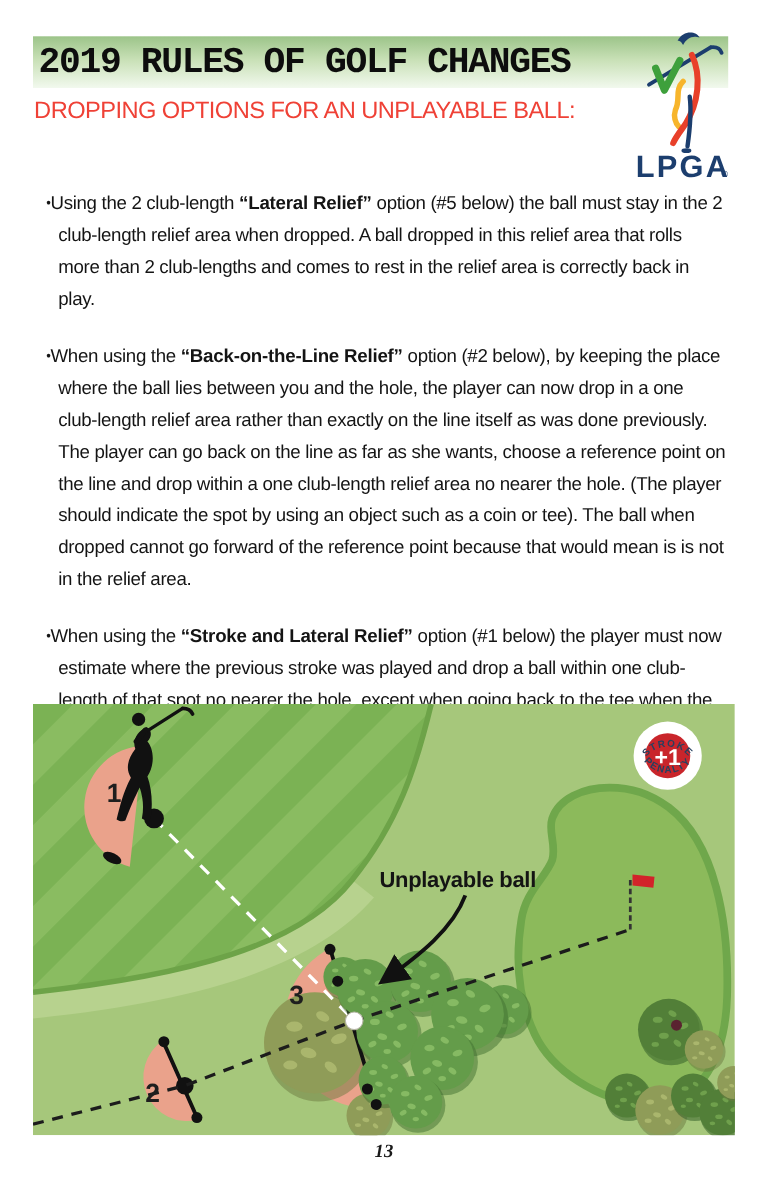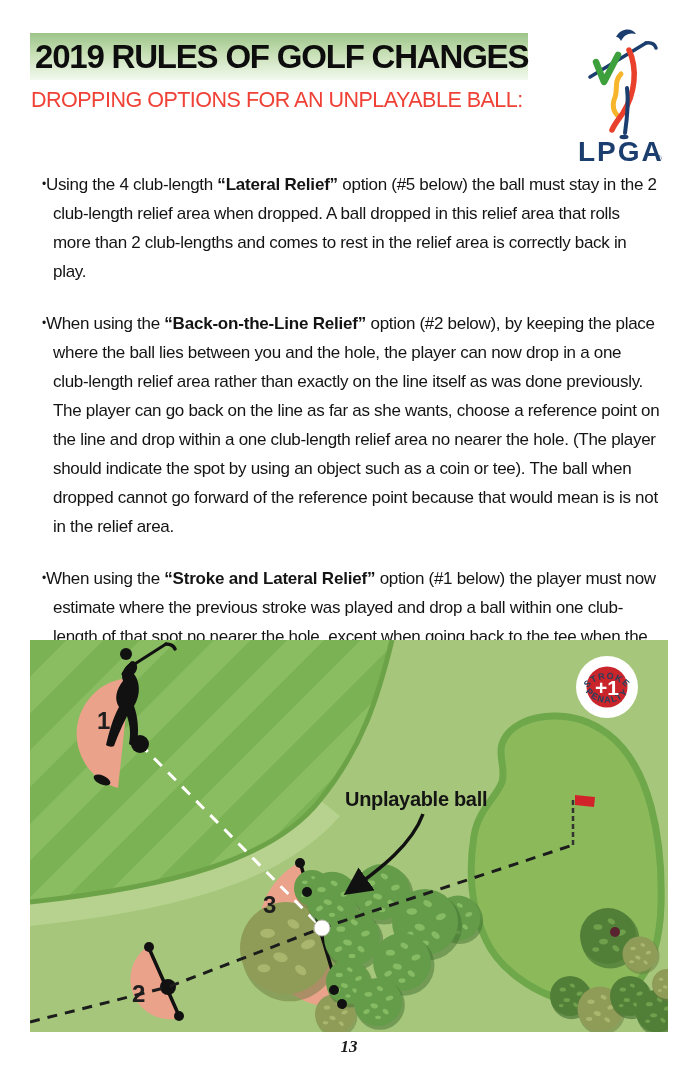--- a/index.html
+++ b/index.html
@@ -1,22 +1,23 @@
 <!DOCTYPE html>
 <html><head>
 <meta charset="utf-8">
 <style>
   html,body{margin:0;padding:0;}
   body{
     width:698px;height:1080px;position:relative;background:#ffffff;
     font-family:"Liberation Sans",sans-serif;overflow:hidden;
   }
   .banner{
-    position:absolute;left:30px;top:33px;width:498px;height:47px;
+    position:absolute;left:30px;top:33px;width:632px;height:47px;
     background:linear-gradient(to bottom,#9cc489 0%,#c8e0b6 45%,#f2f9ee 100%);
+    font-family:Liberation Mono, monospace;
   }
   .banner h1{
     margin:0;padding:0 0 0 5px;font-size:33px;line-height:47px;font-weight:bold;
     color:#0d0d0d;letter-spacing:-1.2px;white-space:nowrap;
   }
   .subtitle{
     position:absolute;left:31px;top:88px;font-size:21.5px;font-weight:normal;
     color:#ef4136;letter-spacing:-0.5px;white-space:nowrap;
   }
   .logo{position:absolute;left:566px;top:24px;width:100px;height:142px;}
@@ -51,21 +52,21 @@
     <path d="M55 50 C47 58 53 66 48 76 C46 82 48 88 51 91" stroke="#f7b52c" stroke-width="5" fill="none" stroke-linecap="round"></path>
     <path d="M63 26 C72 45 69 70 57 89 C52 96 48 101 46 106" stroke="#e8402a" stroke-width="5.5" fill="none" stroke-linecap="round"></path>
     <path d="M61 64 C63 80 61 95 59 109" stroke="#1c3e6e" stroke-width="4" fill="none" stroke-linecap="round"></path>
     <ellipse cx="58" cy="113" rx="4.5" ry="2.2" fill="#1c3e6e"></ellipse>
     <text x="12" y="137" font-size="28" font-weight="bold" fill="#1c3e6e" letter-spacing="2">LPGA</text>
     <text x="90" y="137" font-size="8" fill="#1c3e6e">®</text>
   </svg>
 </div>
 
 <div class="copy">
-  <p><span class="dot">•</span><span>Using the 4 club-length </span><b>“Lateral Relief”</b><span> option (#5 below) the ball must stay in the 2 club-length relief area when dropped. A ball dropped in this relief area that rolls more than 2 club-lengths and comes to rest in the relief area is correctly back in play.</span></p>
+  <p><span class="dot">•</span><span>Using the 2 club-length </span><b>“Lateral Relief”</b><span> option (#5 below) the ball must stay in the 2 club-length relief area when dropped. A ball dropped in this relief area that rolls more than 2 club-lengths and comes to rest in the relief area is correctly back in play.</span></p>
   <p><span class="dot">•</span><span>When using the </span><b>“Back-on-the-Line Relief”</b><span> option (#2 below), by keeping the place where the ball lies between you and the hole, the player can now drop in a one club-length relief area rather than exactly on the line itself as was done previously. The player can go back on the line as far as she wants, choose a reference point on the line and drop within a one club-length relief area no nearer the hole. (The player should indicate the spot by using an object such as a coin or tee). The ball when dropped cannot go forward of the reference point because that would mean is is not in the relief area.</span></p>
   <p><span class="dot">•</span><span>When using the </span><b>“Stroke and Lateral Relief”</b><span> option (#1 below) the player must now estimate where the previous stroke was played and drop a ball within one club-length of that spot no nearer the hole, except when going back to the tee when the ball can be played from anywhere within the teeing area.</span></p>
 </div>
 
 <div class="illus">
 <svg width="638" height="392" viewBox="0 0 638 392">
   <defs>
     <pattern id="stripes" width="52" height="52" patternUnits="userSpaceOnUse" patternTransform="rotate(-45)">
       <rect width="52" height="52" fill="#8abc61"></rect>
       <rect width="52" height="26" fill="#7bb254"></rect>

